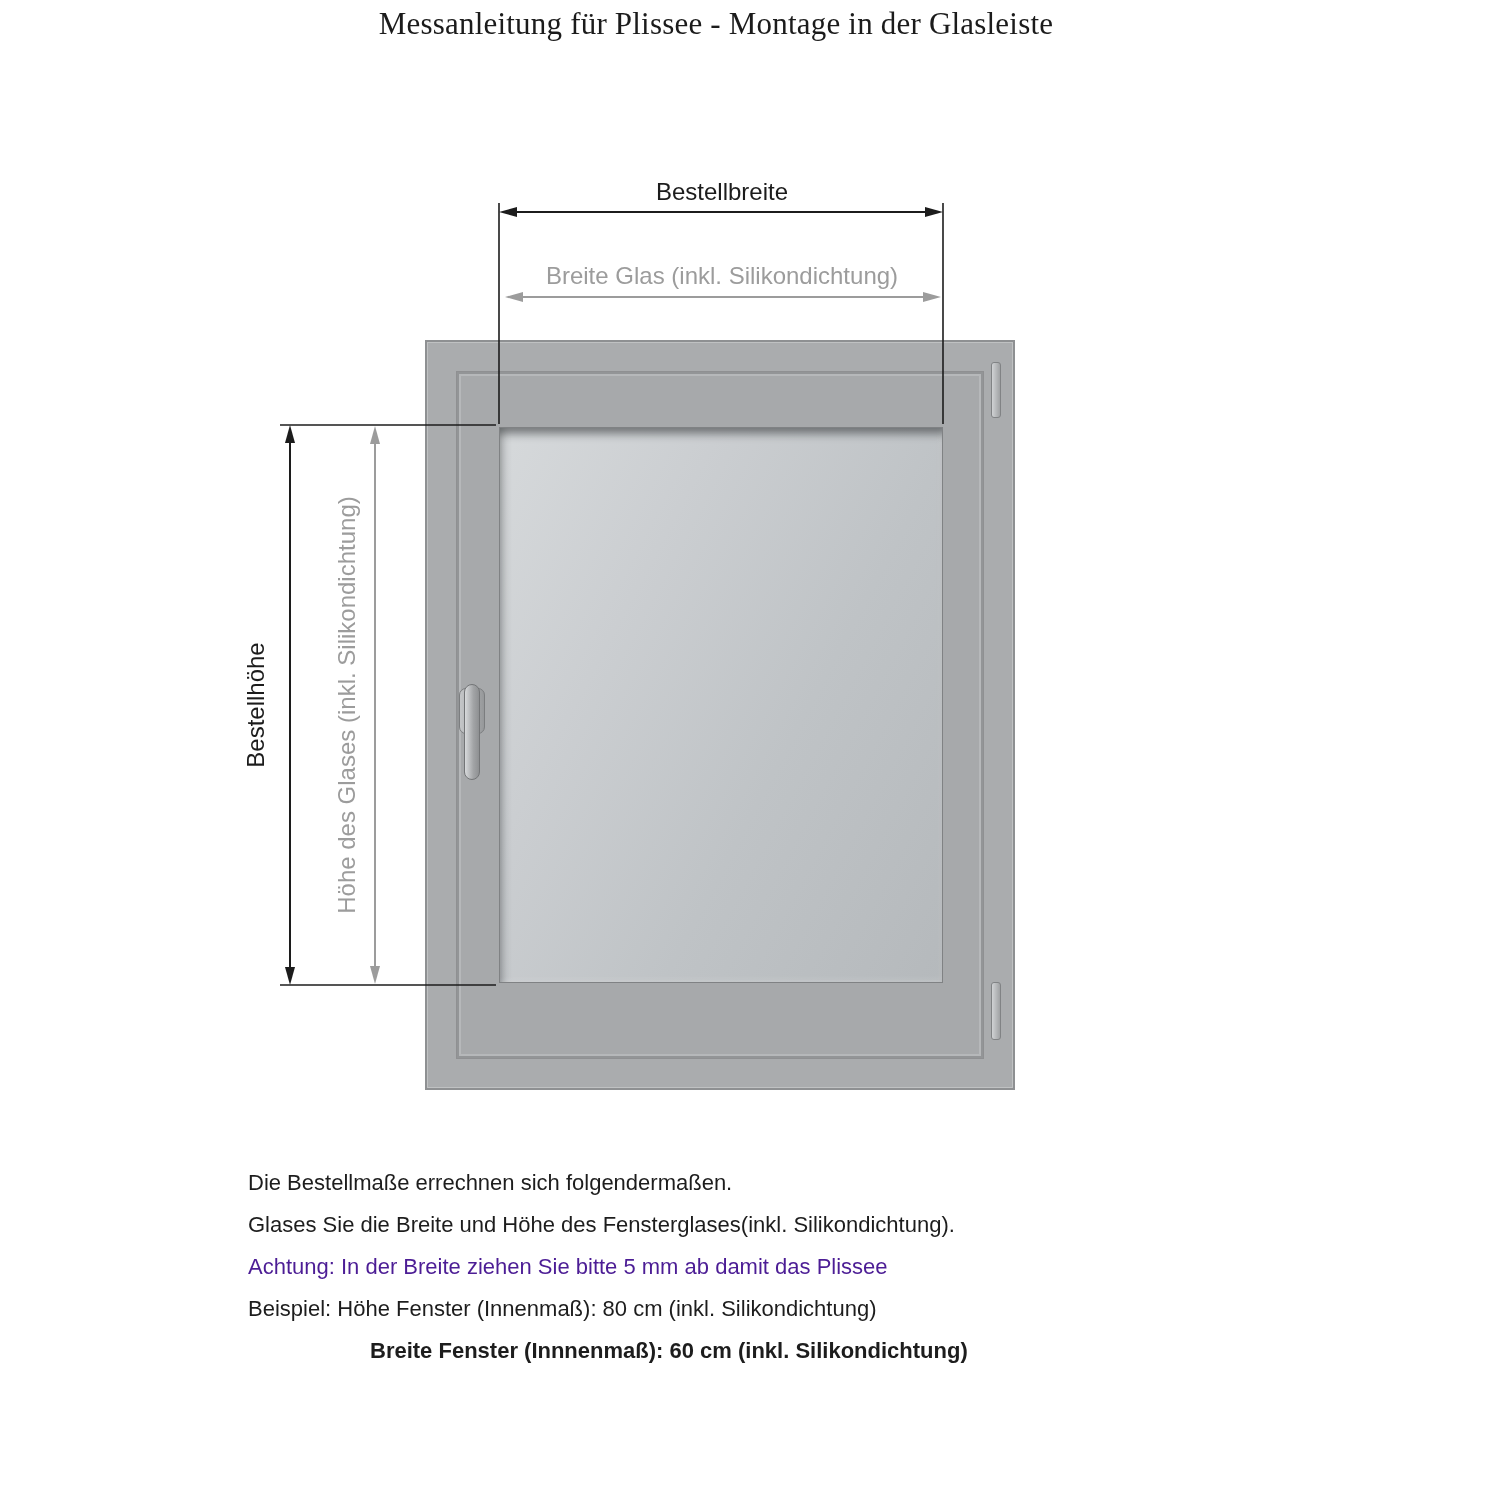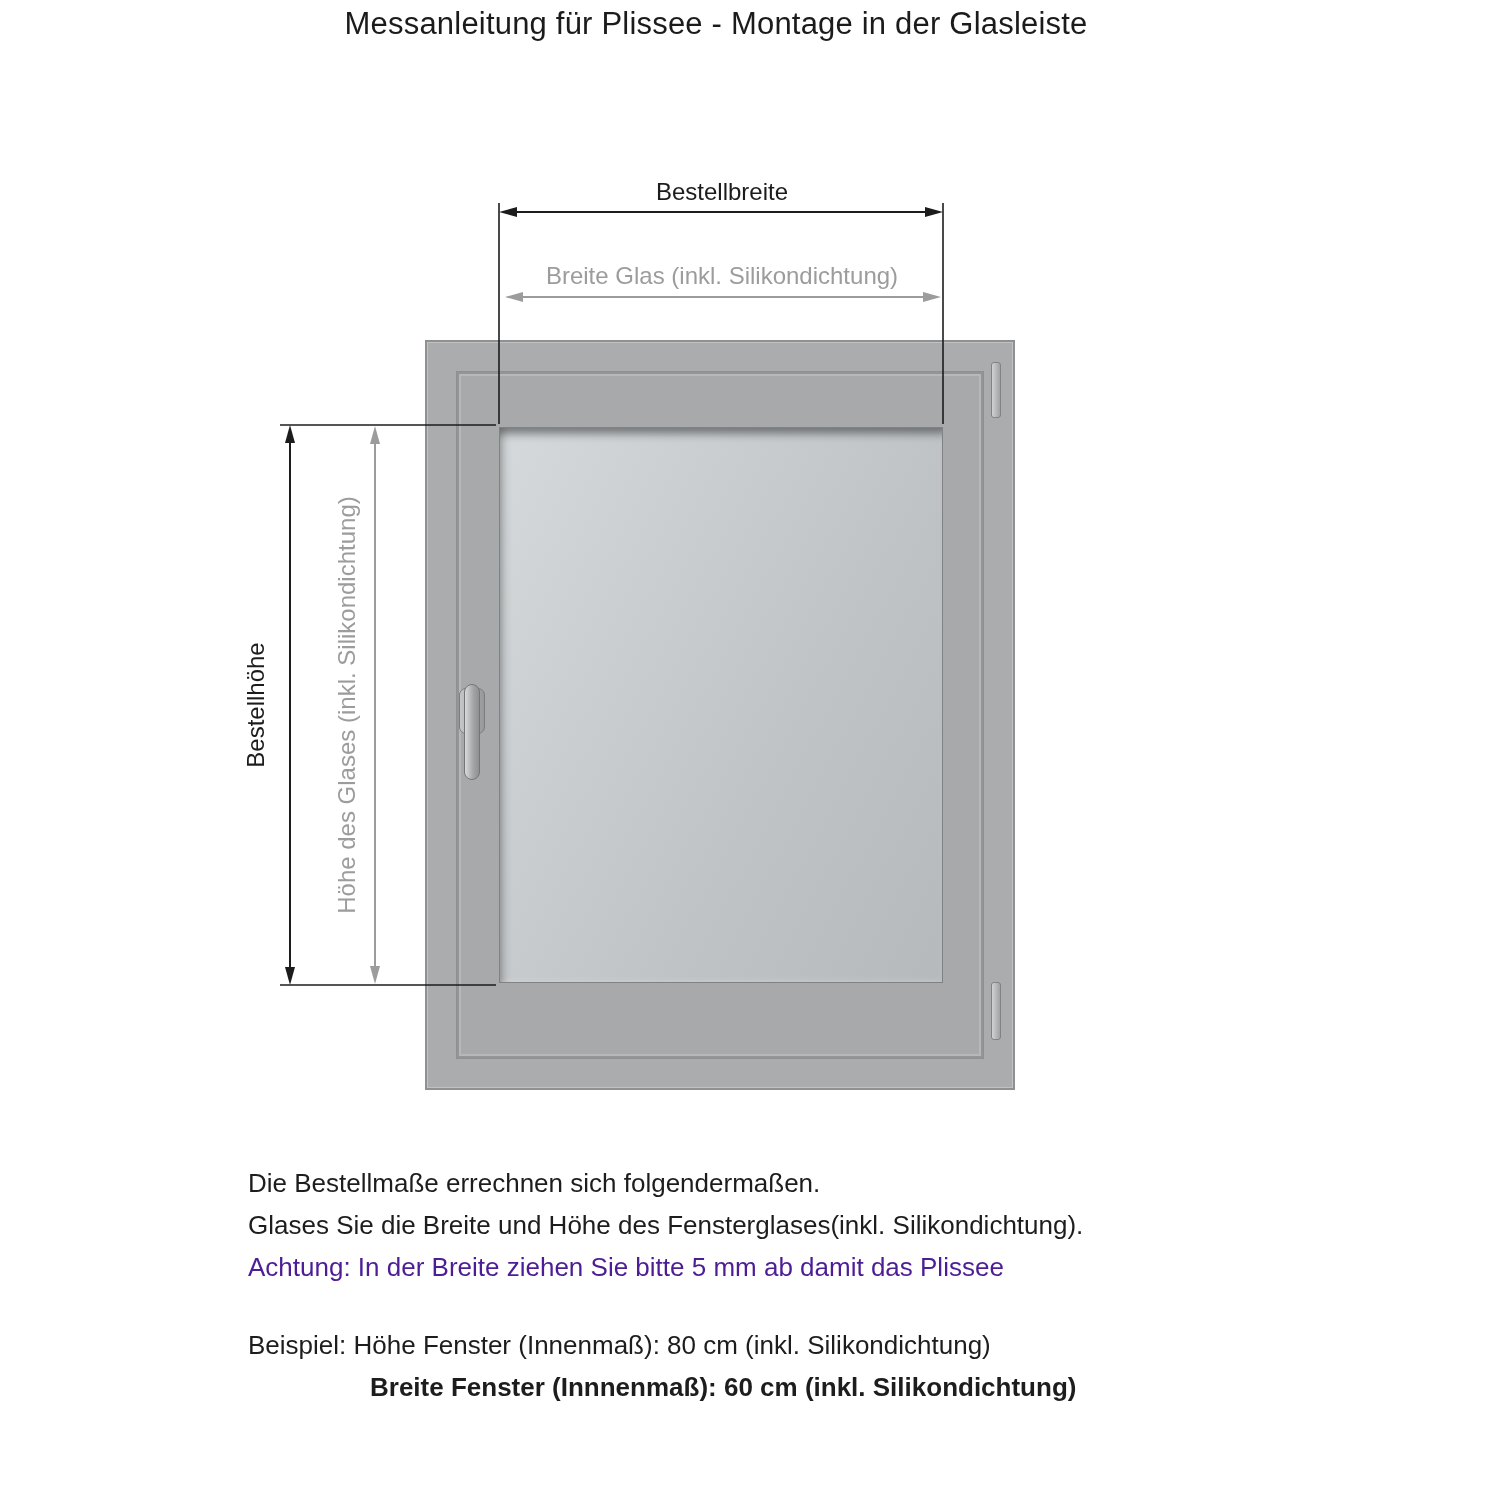--- a/index.html
+++ b/index.html
@@ -6,20 +6,21 @@
   html, body { background: #ffffff; }
   .canvas {
     position: relative; width: 1500px; height: 1500px;
     background: #ffffff; overflow: hidden;
     font-family: "Liberation Sans", sans-serif; color: #1e1e1e;
   }
   .title {
     position: absolute; top: 6px; left: 0; width: 1432px;
     text-align: center; font-size: 31px; font-weight: 400; color: #1b1b1b;
     letter-spacing: 0.2px;
+    font-family: Liberation Serif, serif;
   }
 
   
   .window-outer {
     position: absolute; left: 425px; top: 340px; width: 590px; height: 750px;
     background: #aaacae; border: 2px solid #8e9092;
     box-shadow: inset 0 0 0 1px rgba(255,255,255,0.25);
   }
   .window-sash {
     position: absolute; left: 30px; top: 30px; right: 30px; bottom: 30px;
@@ -66,25 +67,25 @@
     transform: rotate(-90deg);
   }
   .label-hoehe-glases {
     left: 68px; top: 690px; width: 560px; height: 30px; text-align: center;
     transform: rotate(-90deg);
   }
 
   
   .instructions {
     position: absolute; left: 248px; top: 1162px;
-    font-size: 26px; line-height: 42px; color: #1d1d1d;
+    font-size: 22px; line-height: 42px; color: #1d1d1d;
   }
   .instructions p { margin: 0; }
   .instructions .warning { color: #4c1d95; }
-  .example-block { margin-top: 36px; }
+  .example-block { }
   .indent { padding-left: 122px; font-weight: bold; }
 </style>
 </head>
 <body>
 
 <div class="canvas">
 
   <div class="title">Messanleitung für Plissee - Montage in der Glasleiste</div>
 
   <div class="window-outer">

